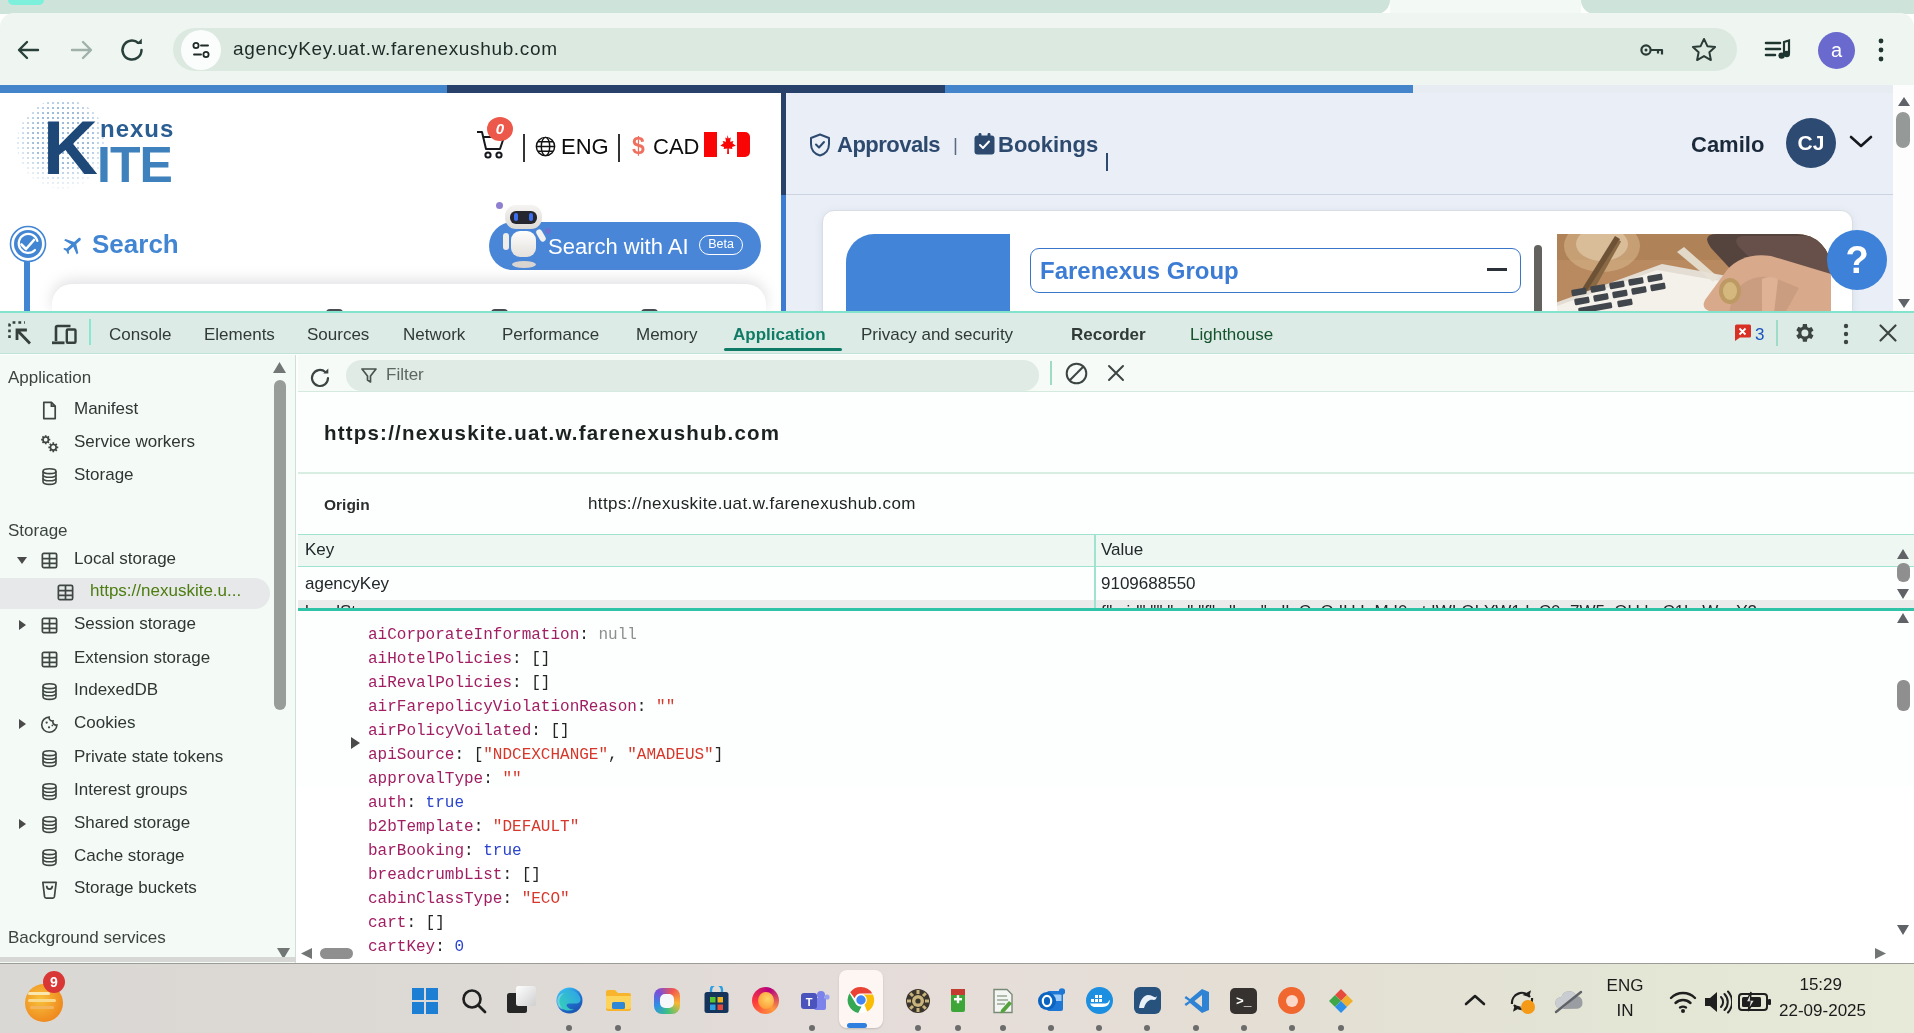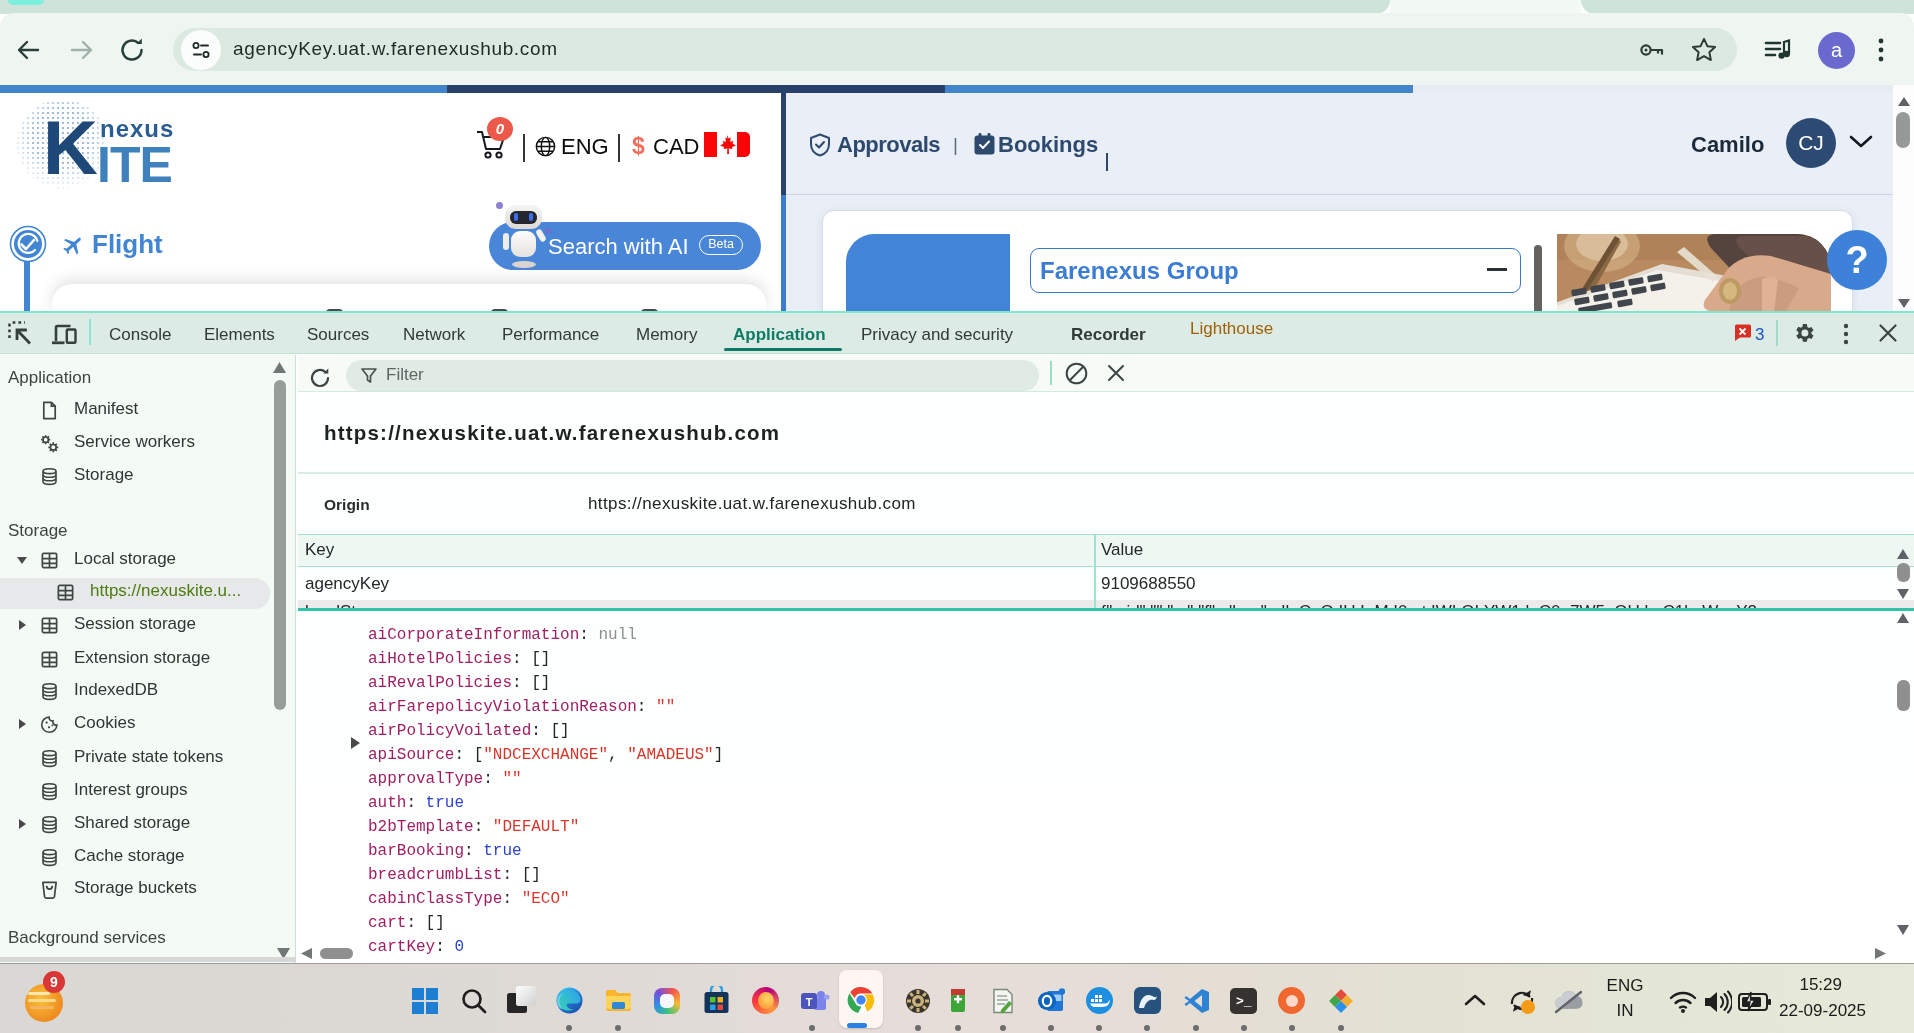--- a/index.html
+++ b/index.html
@@ -114,21 +114,21 @@
   <svg class="abs" style="left:9px;top:140px;" width="38" height="38" viewBox="0 0 38 38">
     <circle cx="19" cy="19" r="17.5" fill="#fff" stroke="#4286d3" stroke-width="1.6"></circle>
     <circle cx="19" cy="19" r="14" fill="#4286d3"></circle>
     <path d="M12.5 19.5 l4.5 4.5 8-9" stroke="#fff" stroke-width="2.6" fill="none" stroke-linecap="round" stroke-linejoin="round"></path>
     <path d="M26 25 a9.5 9.5 0 1 1 2.4-9" stroke="#fff" stroke-width="2.2" fill="none" stroke-linecap="round"></path>
   </svg>
   <div class="abs" style="left:24px;top:177px;width:6px;height:51px;background:#4286d3;"></div>
   <svg class="abs" style="left:60px;top:147px;" width="26" height="26" viewBox="0 0 26 26">
     <path d="M21.5 15.5 v-2 L13.5 9 V3.5 C13.5 2.7 12.8 2 12 2 s-1.5 .7-1.5 1.5 V9 L2.5 13.5 v2 l8-2.5 V19 l-2 1.5 V22 L12 21 l3.5 1 v-1.5 L13.5 19 v-6 z" fill="#4286d3" transform="translate(13 13) rotate(48) translate(-12 -12)"></path>
   </svg>
-  <div class="abs" style="left:92px;top:144px;font-size:26px;font-weight:bold;color:#4286d3;">Flight</div>
+  <div class="abs" style="left:92px;top:144px;font-size:26px;font-weight:bold;color:#4286d3;">Search</div>
 
   <div class="abs" style="left:489px;top:137px;width:272px;height:48px;background:#4a86d8;border-radius:24px;"></div>
   <div class="abs" style="left:548px;top:149px;font-size:22px;color:#fff;">Search with AI</div>
   <div class="abs" style="left:699px;top:150px;width:44px;height:20px;border:1.6px solid #fff;border-radius:10px;color:#fff;font-size:12.5px;text-align:center;line-height:17px;">Beta</div>
 
   <div class="abs" style="left:505px;top:120px;width:37px;height:24px;background:linear-gradient(180deg,#f5f4f2,#dddad6);border-radius:11px;"></div>
   <div class="abs" style="left:510px;top:126px;width:27px;height:13px;background:#26262e;border-radius:6px;"></div>
   <div class="abs" style="left:514px;top:128px;width:3.5px;height:8px;background:#3e6ef0;border-radius:2px;"></div>
   <div class="abs" style="left:529px;top:128px;width:3.5px;height:8px;background:#3e6ef0;border-radius:2px;"></div>
   <div class="abs" style="left:511px;top:146px;width:25px;height:26px;background:linear-gradient(180deg,#fdfdfc,#e4e1dd);border-radius:9px;"></div>
@@ -155,21 +155,21 @@
   <div class="abs" style="left:953px;top:49px;font-size:19px;color:#5a6b80;">|</div>
   <svg class="abs" style="left:973px;top:47px;" width="23" height="24" viewBox="0 0 23 24">
     <rect x="1.5" y="3.5" width="20" height="19" rx="3" fill="#2d4a6e"></rect>
     <rect x="5.5" y="1" width="3" height="5" rx="1.4" fill="#2d4a6e"></rect>
     <rect x="14.5" y="1" width="3" height="5" rx="1.4" fill="#2d4a6e"></rect>
     <path d="M7 13 l3 3 6-6.5" stroke="#fff" stroke-width="2" fill="none" stroke-linecap="round" stroke-linejoin="round"></path>
   </svg>
   <div class="abs" style="left:998px;top:47px;font-size:22px;font-weight:bold;color:#2d4a6e;">Bookings</div>
   <div class="abs" style="left:1106px;top:68px;width:2px;height:18px;background:#2d4a6e;"></div>
   <div class="abs" style="left:1691px;top:47px;font-size:22px;font-weight:bold;color:#1b2a3a;">Camilo</div>
-  <div class="abs" style="left:1786px;top:33px;width:50px;height:50px;border-radius:50%;background:#2c4a72;color:#fff;font-size:21px;font-weight:normal;text-align:center;line-height:50px;">CJ</div>
+  <div class="abs" style="left:1786px;top:33px;width:50px;height:50px;border-radius:50%;background:#2c4a72;color:#fff;font-size:21px;font-weight:bold;text-align:center;line-height:50px;">CJ</div>
   <svg class="abs" style="left:1848px;top:48px;" width="26" height="18" viewBox="0 0 26 18">
     <path d="M3 4 l10 9 10-9" stroke="#16181d" stroke-width="2.6" fill="none" stroke-linecap="round" stroke-linejoin="round"></path>
   </svg>
 
   <div class="abs" style="left:822px;top:125px;width:1031px;height:103px;background:#fff;border:1px solid #d9dde4;border-radius:12px 12px 0 0;box-shadow:0 2px 8px rgba(130,140,160,.18);"></div>
   <div class="abs" style="left:846px;top:149px;width:164px;height:79px;background:#4285d8;border-radius:28px 0 0 0;"></div>
   <div class="abs" style="left:1030px;top:163px;width:491px;height:45px;border:1.6px solid #3a76c8;border-radius:9px;"></div>
   <div class="abs" style="left:1040px;top:172px;font-size:24px;font-weight:bold;color:#3c7cd4;">Farenexus Group</div>
   <div class="abs" style="left:1487px;top:183px;width:20px;height:3.4px;background:#2b3138;"></div>
   <div class="abs" style="left:1534px;top:160px;width:8px;height:68px;background:#64625f;border-radius:4px 4px 0 0;"></div>
@@ -247,21 +247,21 @@
   <div class="abs" style="left:109px;top:14px;font-size:17px;color:#303a37;">Console</div>
   <div class="abs" style="left:204px;top:14px;font-size:17px;color:#303a37;">Elements</div>
   <div class="abs" style="left:307px;top:14px;font-size:17px;color:#303a37;">Sources</div>
   <div class="abs" style="left:403px;top:14px;font-size:17px;color:#303a37;">Network</div>
   <div class="abs" style="left:502px;top:14px;font-size:17px;color:#303a37;">Performance</div>
   <div class="abs" style="left:636px;top:14px;font-size:17px;color:#303a37;">Memory</div>
   <div class="abs" style="left:733px;top:14px;font-size:17px;font-weight:bold;color:#0f7b66;">Application</div>
   <div class="abs" style="left:724px;top:37px;width:118px;height:3px;background:#0f7b66;border-radius:2px;"></div>
   <div class="abs" style="left:861px;top:14px;font-size:17px;color:#303a37;">Privacy and security</div>
   <div class="abs" style="left:1071px;top:14px;font-size:17px;color:#303a37;font-weight:bold;">Recorder</div>
-  <div class="abs" style="left:1190px;top:8px;font-size:17px;color:#a16207;">Lighthouse</div>
+  <div class="abs" style="left:1190px;top:14px;font-size:17px;color:#14532d;">Lighthouse</div>
 
   <svg class="abs" style="left:1734px;top:13px;" width="17" height="17" viewBox="0 0 17 17">
     <path d="M1 2 a1.5 1.5 0 0 1 1.5-1.5 h13 a1.5 1.5 0 0 1 1.5 1.5 v10 a1.5 1.5 0 0 1 -1.5 1.5 H6 l-5 3.5 z" fill="#d93025"></path>
     <path d="M5.5 4.5 l6 6 M11.5 4.5 l-6 6" stroke="#fff" stroke-width="1.8"></path>
   </svg>
   <div class="abs" style="left:1755px;top:14px;font-size:17px;color:#1a53c2;">3</div>
   <div class="abs" style="left:1776px;top:9px;width:1.5px;height:26px;background:#9fdcc8;"></div>
   <svg class="abs" style="left:1792px;top:10px;" width="24" height="24" viewBox="0 0 24 24">
     <path fill="#3d4543" d="M19.4 13 a7.5 7.5 0 0 0 0-2 l2.1-1.6 -2-3.5 -2.5 1 a7.5 7.5 0 0 0 -1.7-1 L14.9 3 h-4 l-.4 2.7 a7.5 7.5 0 0 0 -1.7 1 l-2.5-1 -2 3.5 L6.4 11 a7.5 7.5 0 0 0 0 2 l-2.1 1.6 2 3.5 2.5-1 a7.5 7.5 0 0 0 1.7 1 l.4 2.7 h4 l.4-2.7 a7.5 7.5 0 0 0 1.7-1 l2.5 1 2-3.5 z M12.9 15.5 a3.5 3.5 0 1 1 0-7 a3.5 3.5 0 0 1 0 7 z"></path>
   </svg>

